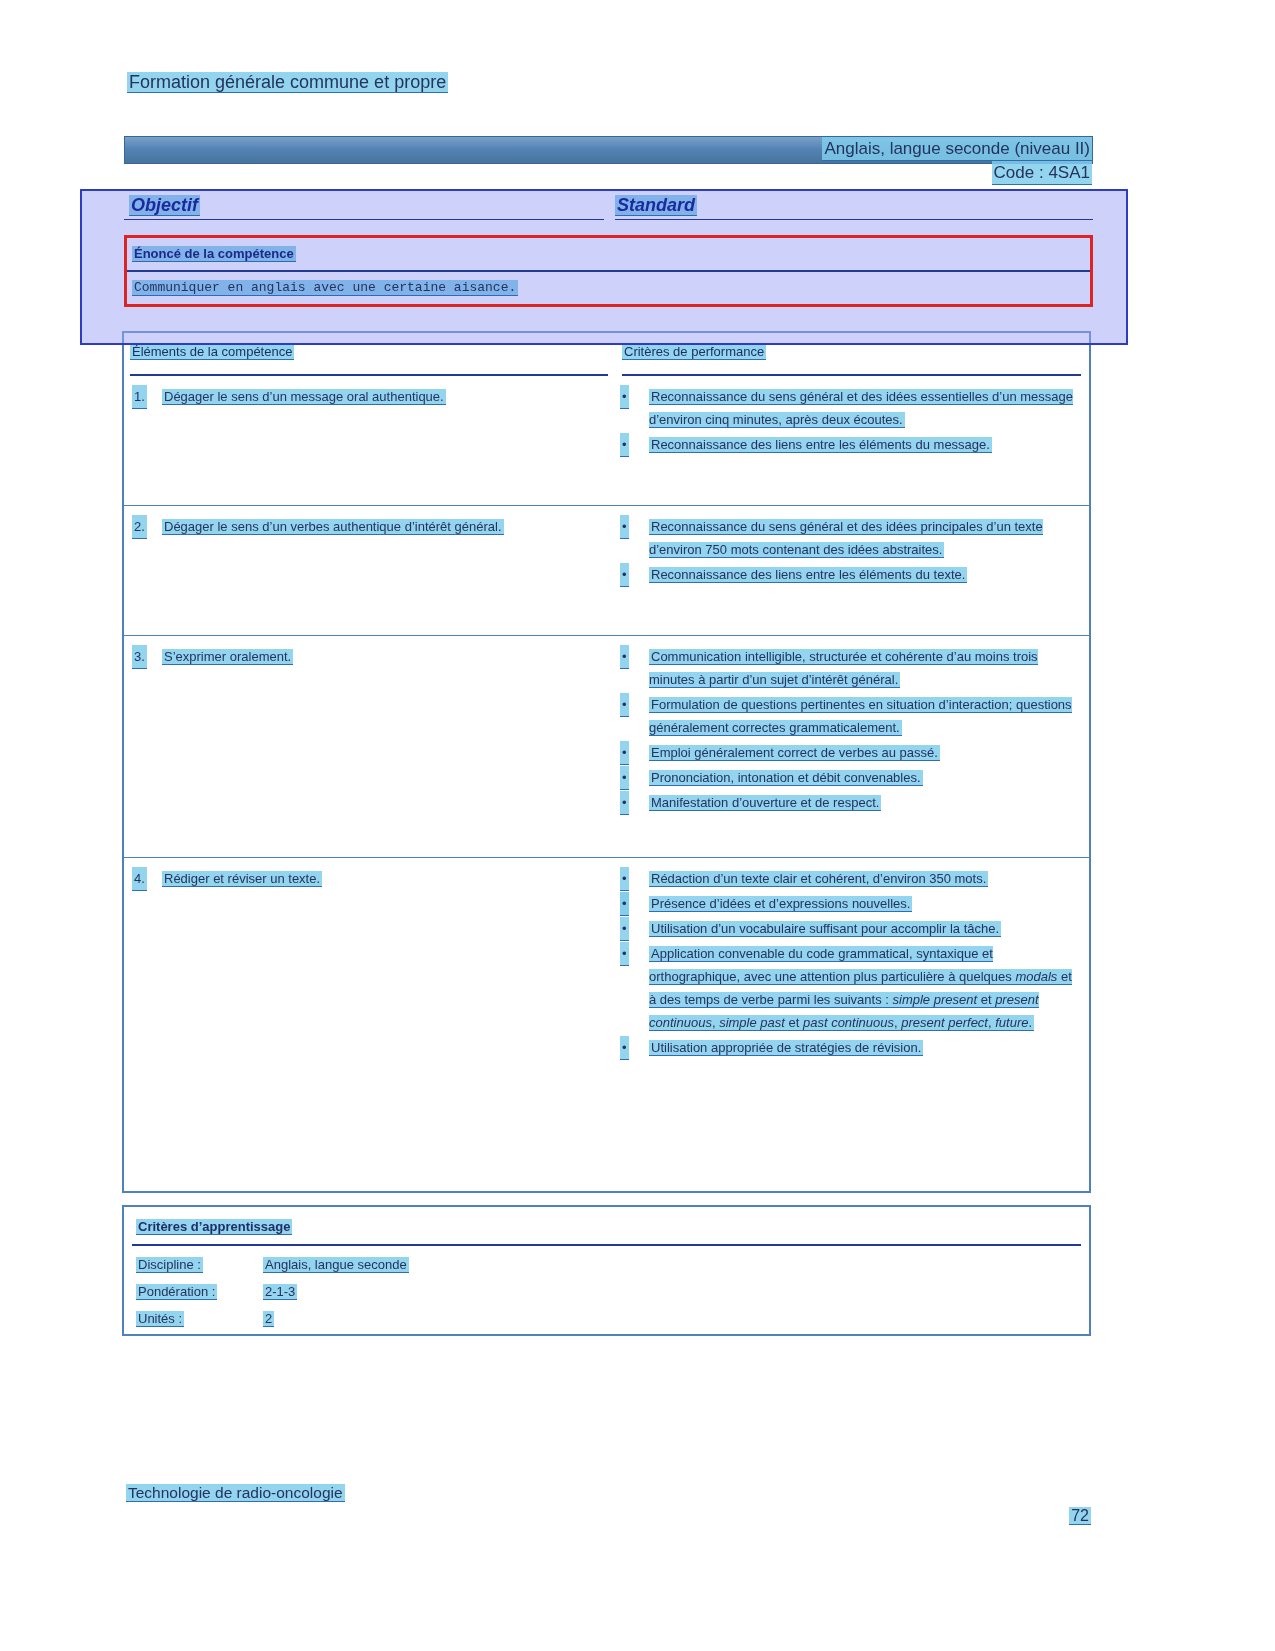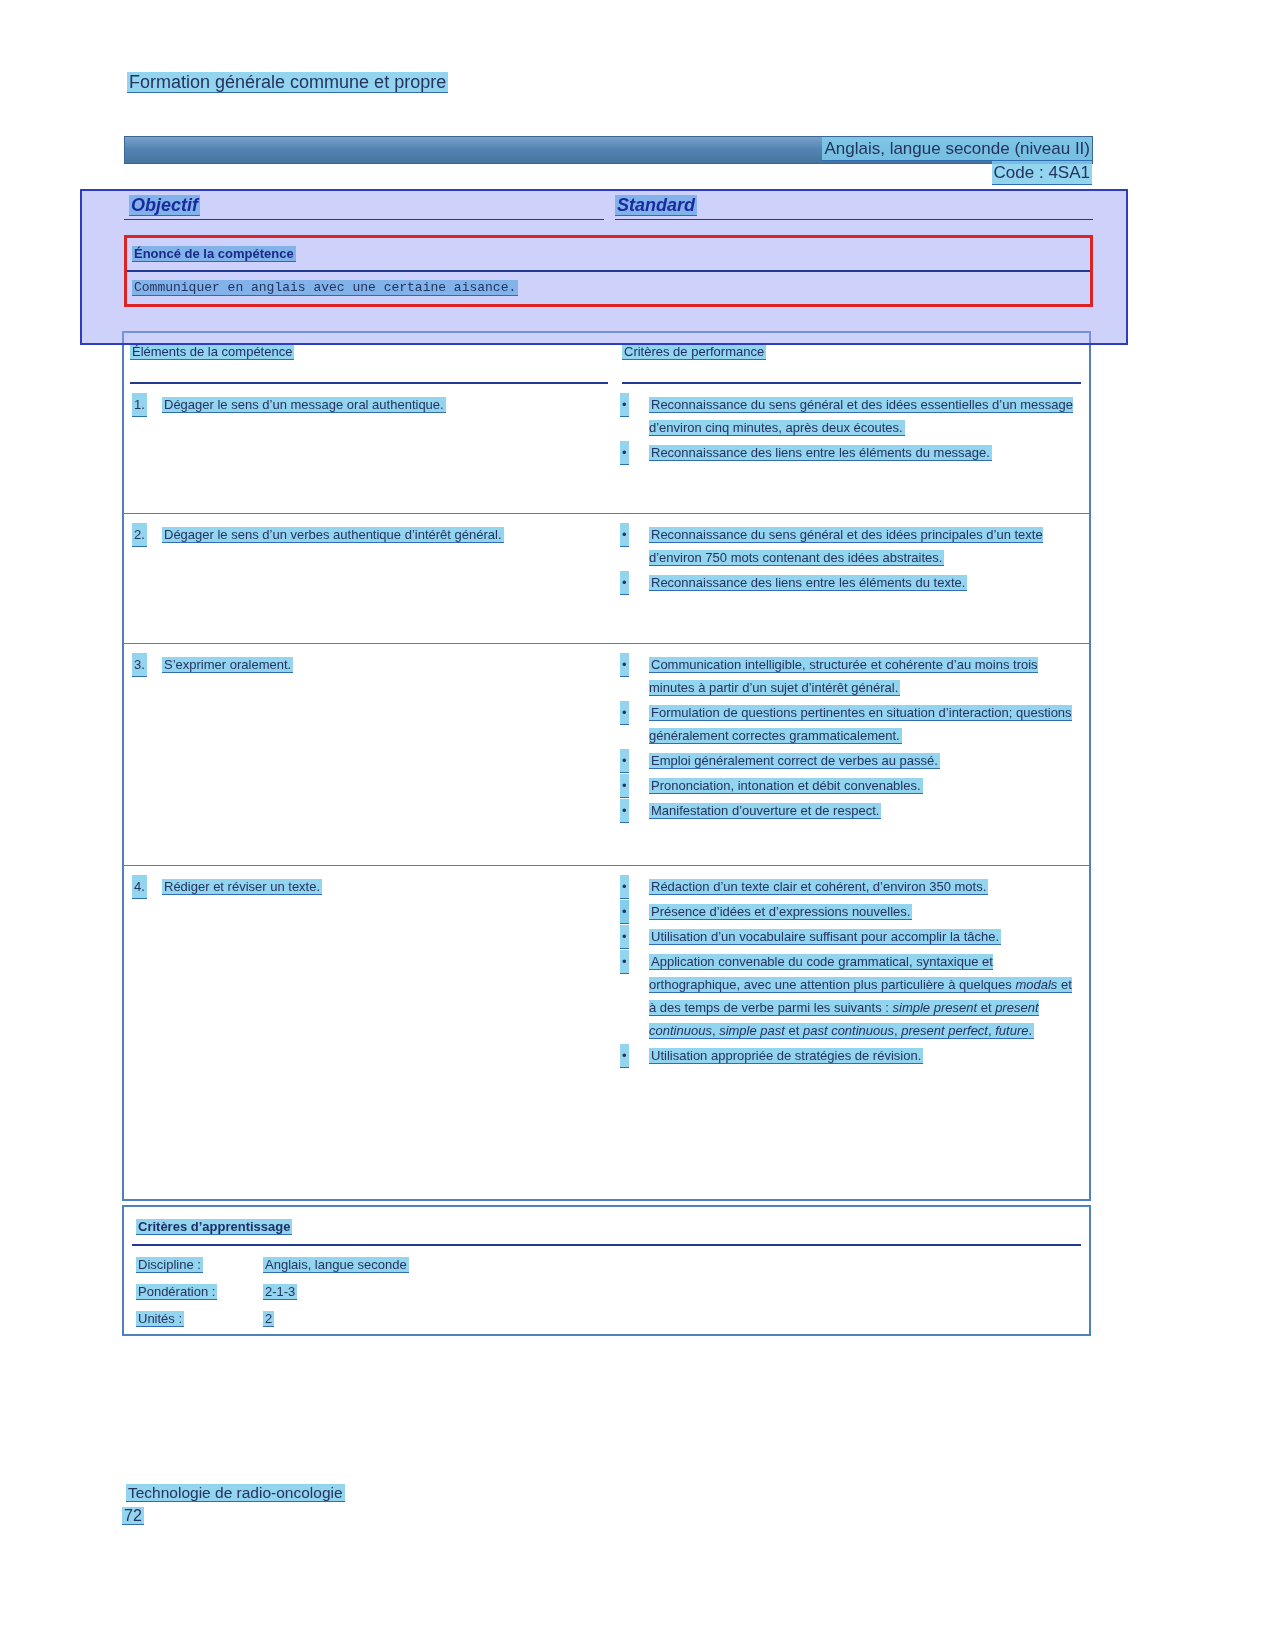--- a/index.html
+++ b/index.html
@@ -52,21 +52,21 @@
   .enonce-rule { position:absolute; left:0; top:32px; width:100%; border-top:2px solid #223a8f; }
   .enonce-text { position:absolute; left:5px; top:38px;font-family:Liberation Mono, monospace; }
   .enonce-text .hl { background:rgba(110,170,230,0.8); }
 
   .comp-table {
     position:absolute; left:122px; top:331px; width:969px;
     border:2px solid #4f81bd; background:#ffffff;
   }
   .comp-header { display:flex; padding-top:7px; }
   .comp-header .h1 { width:478px; margin-left:6px; border-bottom:2px solid #223a8f; padding-bottom:5px; }
-  .comp-header .h2 { flex:1; margin:0 8px 0 14px; border-bottom:2px solid #223a8f; padding-bottom:19px; }
+  .comp-header .h2 { flex:1; margin:0 8px 0 14px; border-bottom:2px solid #223a8f; padding-bottom:11px; }
   .comp-header .hl { font-weight:normal; color:#1f2f66; }
 
   .comp-row { display:flex; padding:7px 0 9px; }
   .comp-row + .comp-row { border-top:1.6px solid #4f81bd; }
   #comp-rows .comp-row:nth-child(1) { min-height:129px; }
   #comp-rows .comp-row:nth-child(2) { min-height:130px; }
   #comp-rows .comp-row:nth-child(3) { min-height:222px; }
   #comp-rows .comp-row:nth-child(4) { min-height:334px; }
   .cell1 { width:492px; padding:2px 14px 0 8px; }
   .cell2 { flex:1; padding:2px 14px 0 0; }
@@ -79,21 +79,21 @@
     position:absolute; left:122px; top:1205px; width:969px; height:131px;
     border:2px solid #4f81bd; padding:6px 8px;
   }
   .act-title { padding:2px 0 6px 4px; border-bottom:2px solid #223a8f; margin-bottom:7px; }
   .act-title .hl { font-weight:bold; color:#1f2f66; }
   .act-row { height:27px; padding-left:4px; }
   .act-label-wrap { display:inline-block; width:127px; }
 
   .footer-left { position:absolute; left:126px; top:1481px; }
   .footer-left .hl { font-size:15.5px; }
-  .page-number { position:absolute; left:122px; top:1504px; width:969px; text-align:left; }
+  .page-number { position:absolute; left:122px; top:1504px; width:969px; text-align:right; }
   .page-number .hl { font-size:16px; }
 </style>
 </head>
 <body>
 
 <div class="page">
 
   <div class="top-label">
     <span class="hl">Formation générale commune et propre</span>
   </div>

